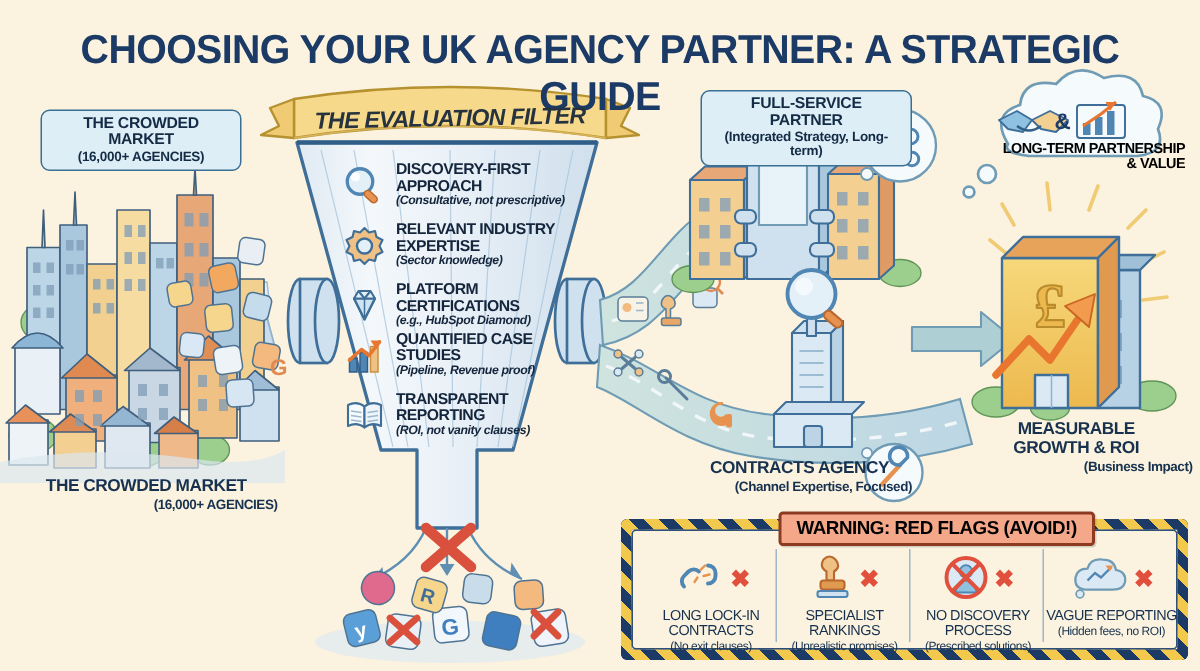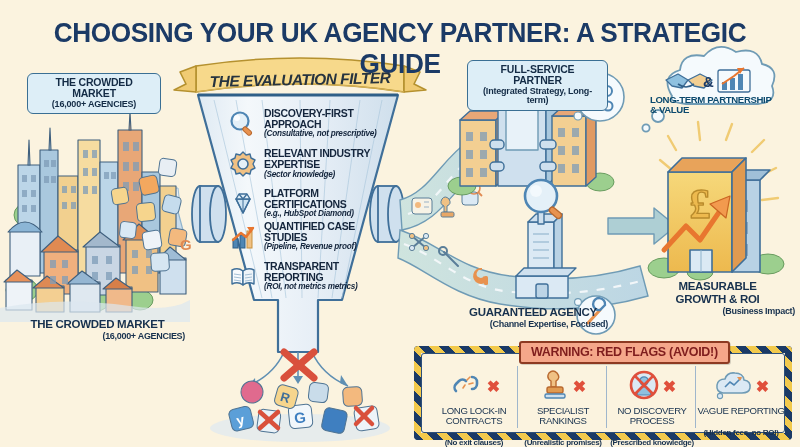--- a/index.html
+++ b/index.html
@@ -68,35 +68,35 @@
   }
   #warn-inner{
     left:421px;top:353px;width:364px;height:80px;
     background:#fbf3df;border:1.5px solid #2d4f78;border-radius:3px;
     box-sizing:border-box;
   }
   #warn-banner{
     left:519px;top:341px;
     background:#f5a78a;border:2px solid #8d3a22;border-radius:3px;
     padding:2px 10px 3px;
-    font-size:12.5px;font-weight:bold;color:#7f1d1d;letter-spacing:-0.3px;
+    font-size:12.5px;font-weight:bold;color:#000000;letter-spacing:-0.3px;
     box-shadow:1px 1px 0 rgba(0,0,0,.15);
   }
   .flagcol{
     position:absolute;top:368px;width:88px;text-align:center;color:#17314e;
   }
   .flagcol .ic{height:38px;display:flex;align-items:center;justify-content:center;gap:3px;}
   .flagcol .f1{font-size:9.6px;font-weight:normal;line-height:1.05;letter-spacing:-0.35px;}
-  .flagcol .f2{font-size:8px;font-weight:bold;line-height:1.05;letter-spacing:-0.3px;margin-top:13px;}
+  .flagcol .f2{font-size:8px;font-weight:normal;line-height:1.05;letter-spacing:-0.3px;margin-top:1px;}
   .divv{position:absolute;top:366px;width:1px;height:62px;background:#9fb6cc;}
 
   .xmark{color:#e0503c;font-size:16px;font-weight:bold;line-height:1;}
 
   
-  #cloudtext{left:650px;top:95px;width:140px;text-align:left;color:#0c4a6e;line-height:1.05;}
+  #cloudtext{left:650px;top:95px;width:140px;text-align:right;color:#000000;line-height:1.05;}
   #cloudtext .t1{font-size:9.6px;font-weight:bold;letter-spacing:-0.35px;}
 </style>
 </head>
 <body>
 
 <div id="stage">
 
   <svg class="abs" style="left:0;top:0" width="800" height="447" viewBox="0 0 800 447">
     <defs>
       <linearGradient id="funnelG" x1="0" y1="0" x2="1" y2="0">
@@ -546,21 +546,21 @@
           <circle cx="9" cy="9" r="3" fill="#fbfdff"></circle>
           <rect x="17" y="17" width="10" height="4.6" rx="2.3" transform="rotate(42 17 17)" fill="#e8924f" stroke="#b9692f" stroke-width="1"></rect>
         </svg>
       </span>
       <span class="txt">
         <span class="hd" style="display:block">DISCOVERY-FIRST APPROACH</span>
         <span class="sb" style="display:block">(Consultative, not prescriptive)</span>
       </span>
     </div>
 
-    <div class="crit" style="margin-bottom:9px;align-items:flex-end;">
+    <div class="crit" style="margin-bottom:9px;">
       <span class="ico">
         <svg width="30" height="30" viewBox="0 0 30 30">
           <g fill="#f0c184" stroke="#3f6f99" stroke-width="1.4" stroke-linejoin="round">
             <path d="M15,3 l3,3 l4,-1 l1,4 l4,2 l-2,4 l2,4 l-4,2 l-1,4 l-4,-1 l-3,3 l-3,-3 l-4,1 l-1,-4
                      l-4,-2 l2,-4 l-2,-4 l4,-2 l1,-4 l4,1 Z"></path>
           </g>
           <circle cx="15" cy="15" r="5" fill="#e4f0f8" stroke="#3f6f99" stroke-width="1.6"></circle>
         </svg>
       </span>
       <span class="txt">
@@ -617,32 +617,32 @@
               <line x1="6" y1="15" x2="13" y2="16"></line>
             <line x1="6" y1="18" x2="13" y2="19"></line>
             <line x1="17" y1="13" x2="24" y2="12"></line>
               <line x1="17" y1="16" x2="24" y2="15"></line>
             <line x1="17" y1="19" x2="24" y2="18"></line>
           </g>
         </svg>
       </span>
       <span class="txt">
         <span class="hd" style="display:block">TRANSPARENT REPORTING</span>
-        <span class="sb" style="display:block">(ROI, not metrics metrics)</span>
+        <span class="sb" style="display:block">(ROI, not vanity clauses)</span>
       </span>
     </div>
   </div>
 
   <div class="abs chip" style="left:467px;top:60px;width:125px;">
     <div class="t1">FULL-SERVICE PARTNER</div>
     <div class="t2">(Integrated Strategy, Long-term)</div>
   </div>
 
   <div class="abs plainlabel" style="left:458px;top:306px;width:150px;">
-    <div class="t1">GUARANTEED AGENCY</div>
+    <div class="t1">CONTRACTS AGENCY</div>
     <div class="t2">(Channel Expertise, Focused)</div>
   </div>
 
   <div class="abs" id="cloudtext">
     <div class="t1">LONG-TERM PARTNERSHIP</div>
     <div class="t1">&amp; VALUE</div>
   </div>
   <div class="abs" style="left:703px;top:73px;font-size:15px;font-weight:bold;color:#1b3a66;">&amp;</div>
 
   <div class="abs plainlabel" style="left:640px;top:280px;width:155px;">
@@ -709,21 +709,21 @@
           <path d="M9,26 q1,-8 7,-8 q6,0 7,8 Z" fill="#8fc1e0" stroke="#4f86b4" stroke-width="1.2"></path>
           <circle cx="16" cy="16" r="13" fill="none" stroke="#e0503c" stroke-width="2.6"></circle>
           <path d="M7,7 L25,25" stroke="#e0503c" stroke-width="2.6" stroke-linecap="round"></path>
           <path d="M25,7 L7,25" stroke="#e0503c" stroke-width="2.6" stroke-linecap="round"></path>
         </svg>
       </span>
       <span class="xmark">✖</span>
     </div>
     <div class="f1">NO DISCOVERY</div>
     <div class="f1">PROCESS</div>
-    <div class="f2">(Prescribed knowledge)</div>
+    <div class="f2">(Prescribed solutions)</div>
   </div>
 
   <div class="flagcol" style="left:697px;">
     <div class="ic">
       <span>
         <svg width="40" height="32" viewBox="0 0 40 32">
           <path d="M10,24 q-7,-1 -6,-8 q1,-6 8,-6 q2,-7 10,-6 q8,0 9,7 q7,1 6,8 q-1,5 -8,5 Z" fill="#dbe9f4" stroke="#6f9bb5" stroke-width="1.5"></path>
           <circle cx="7" cy="27" r="2.6" fill="#dbe9f4" stroke="#6f9bb5" stroke-width="1.1"></circle>
           <path d="M12,18 L17,13 L21,16 L28,9" fill="none" stroke="#4f86b4" stroke-width="1.6"></path>
           <path d="M29,8 l-5,0 l3,4 Z" fill="#e8924f"></path>

